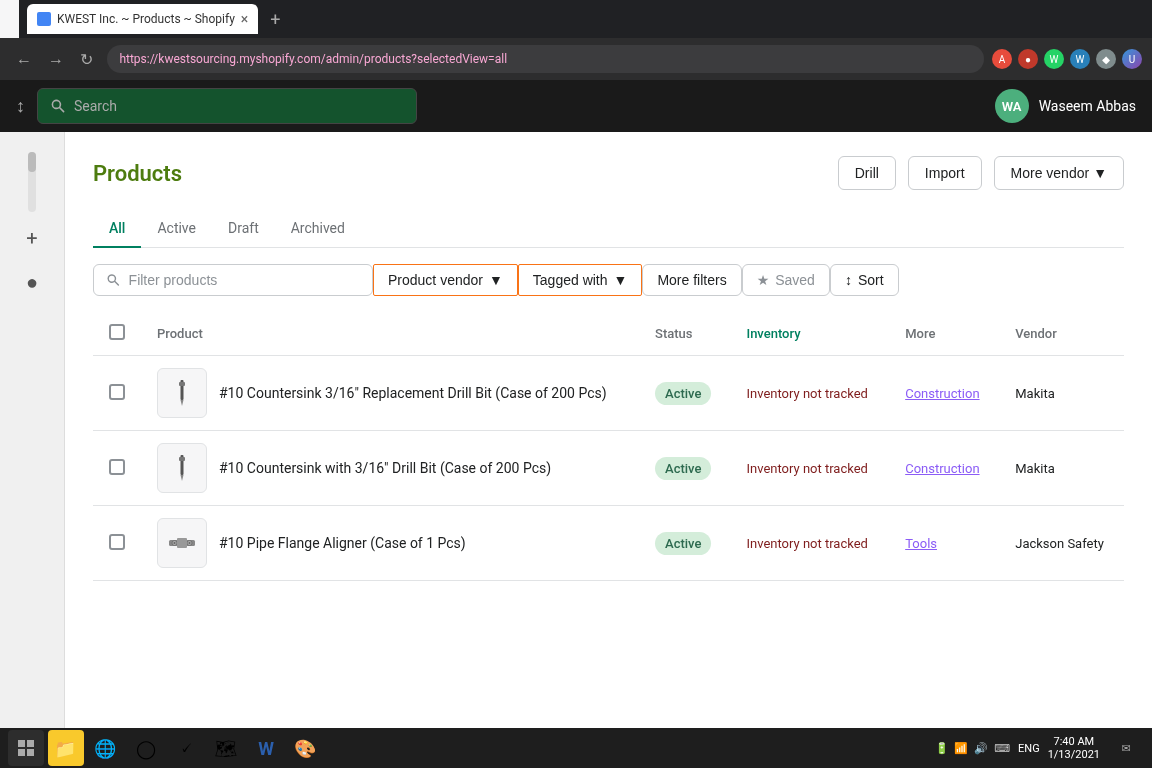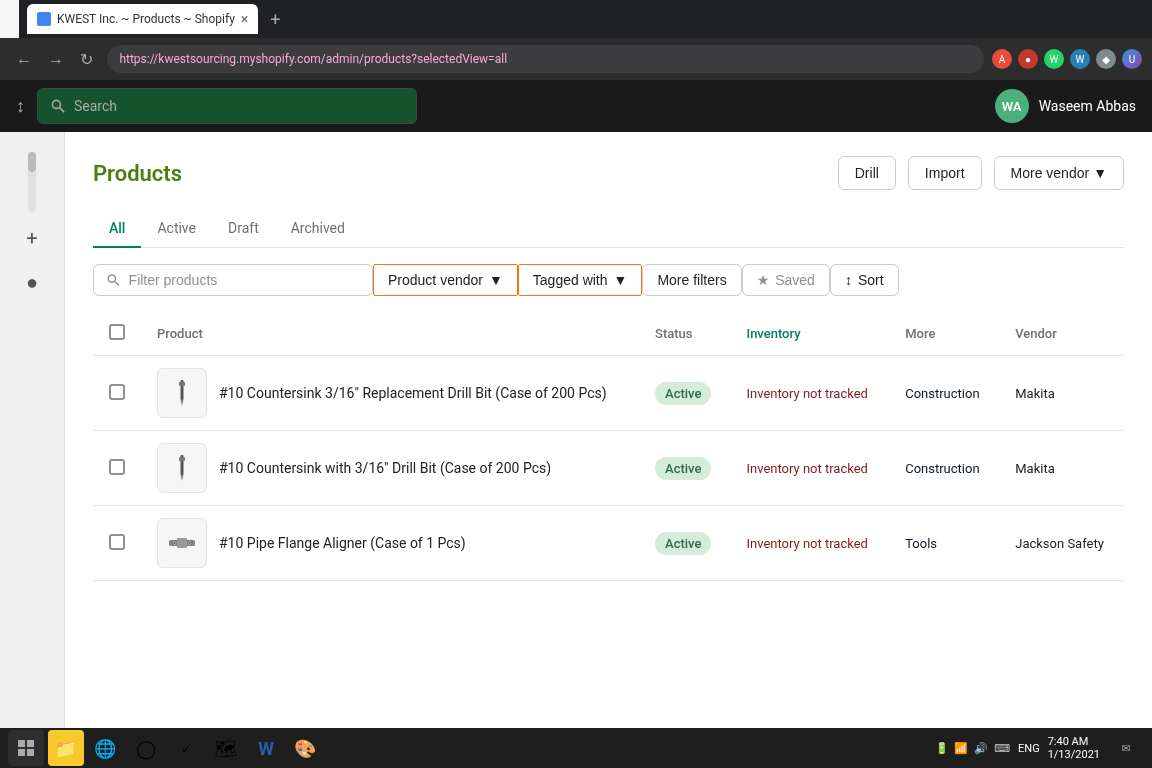--- a/index.html
+++ b/index.html
@@ -65,28 +65,28 @@
     .checkbox { width: 16px; height: 16px; border: 2px solid #8c9196; border-radius: 3px; cursor: pointer; display: inline-block; }
 
     .product-cell { display: flex; align-items: center; gap: 12px; }
     .product-thumb { width: 50px; height: 50px; background: #f6f6f7; border-radius: 6px; border: 1px solid #e1e3e5; display: flex; align-items: center; justify-content: center; overflow: hidden; flex-shrink: 0; }
     .product-thumb svg { width: 30px; height: 30px; }
     .product-name { font-size: 14px; color: #202223; font-weight: 400; }
 
     .status-badge { display: inline-block; padding: 4px 10px; border-radius: 12px; font-size: 13px; font-weight: 500; }
     .status-active { background: #d4edda; color: #2d6a4f; }
     .inventory-text { color: #7f1d1d; font-size: 13px; }
-    .type-link { color: #0f172a; font-size: 13px; cursor: pointer; }
+    .type-link { color: #8b5cf6; font-size: 13px; cursor: pointer; text-decoration: underline; }
     .vendor-text { color: #202223; font-size: 13px; }
 
     
     .taskbar { background: #1e1e1e; height: 40px; display: flex; align-items: center; padding: 0 8px; gap: 4px; position: fixed; bottom: 0; left: 0; right: 0; }
     .taskbar-icon { width: 36px; height: 36px; border-radius: 4px; display: flex; align-items: center; justify-content: center; cursor: pointer; }
     .taskbar-right { margin-left: auto; display: flex; align-items: center; gap: 8px; color: #fff; font-size: 11px; }
-    .time-display { text-align: left; }
+    .time-display { text-align: center; }
     .taskbar-sys { display: flex; align-items: center; gap: 6px; color: #ccc; font-size: 11px; }
 
     
     .sidebar-scroll { width: 8px; background: #e0e0e0; border-radius: 4px; height: 60px; margin-top: 8px; position: relative; }
     .sidebar-scroll-thumb { width: 8px; height: 20px; background: #bbb; border-radius: 4px; }
 
     .more-filters-btn { border: 1px solid #c9cccf; border-radius: 6px; padding: 7px 14px; font-size: 14px; color: #202223; background: #fff; cursor: pointer; }
   </style>
 </head>
 <body>

